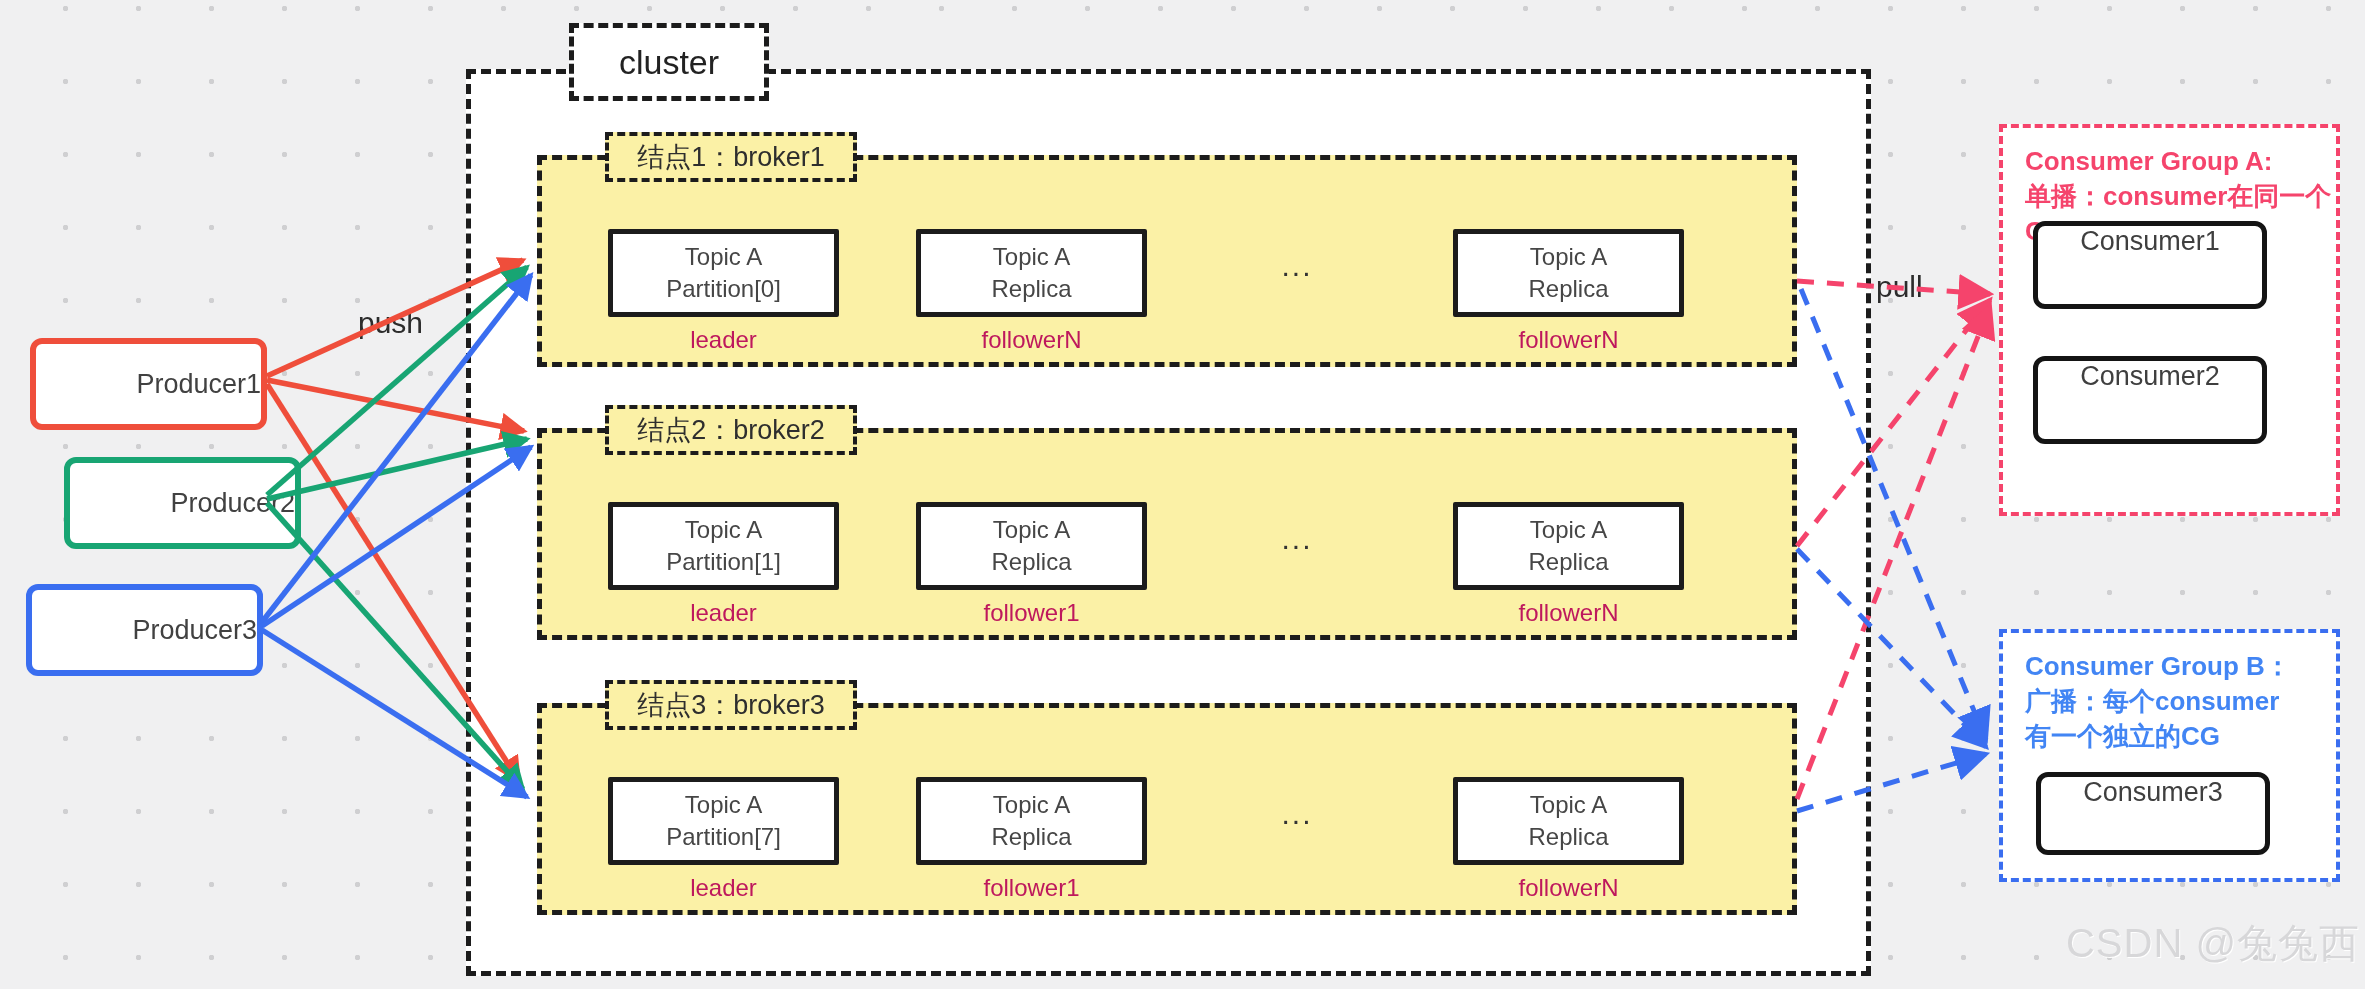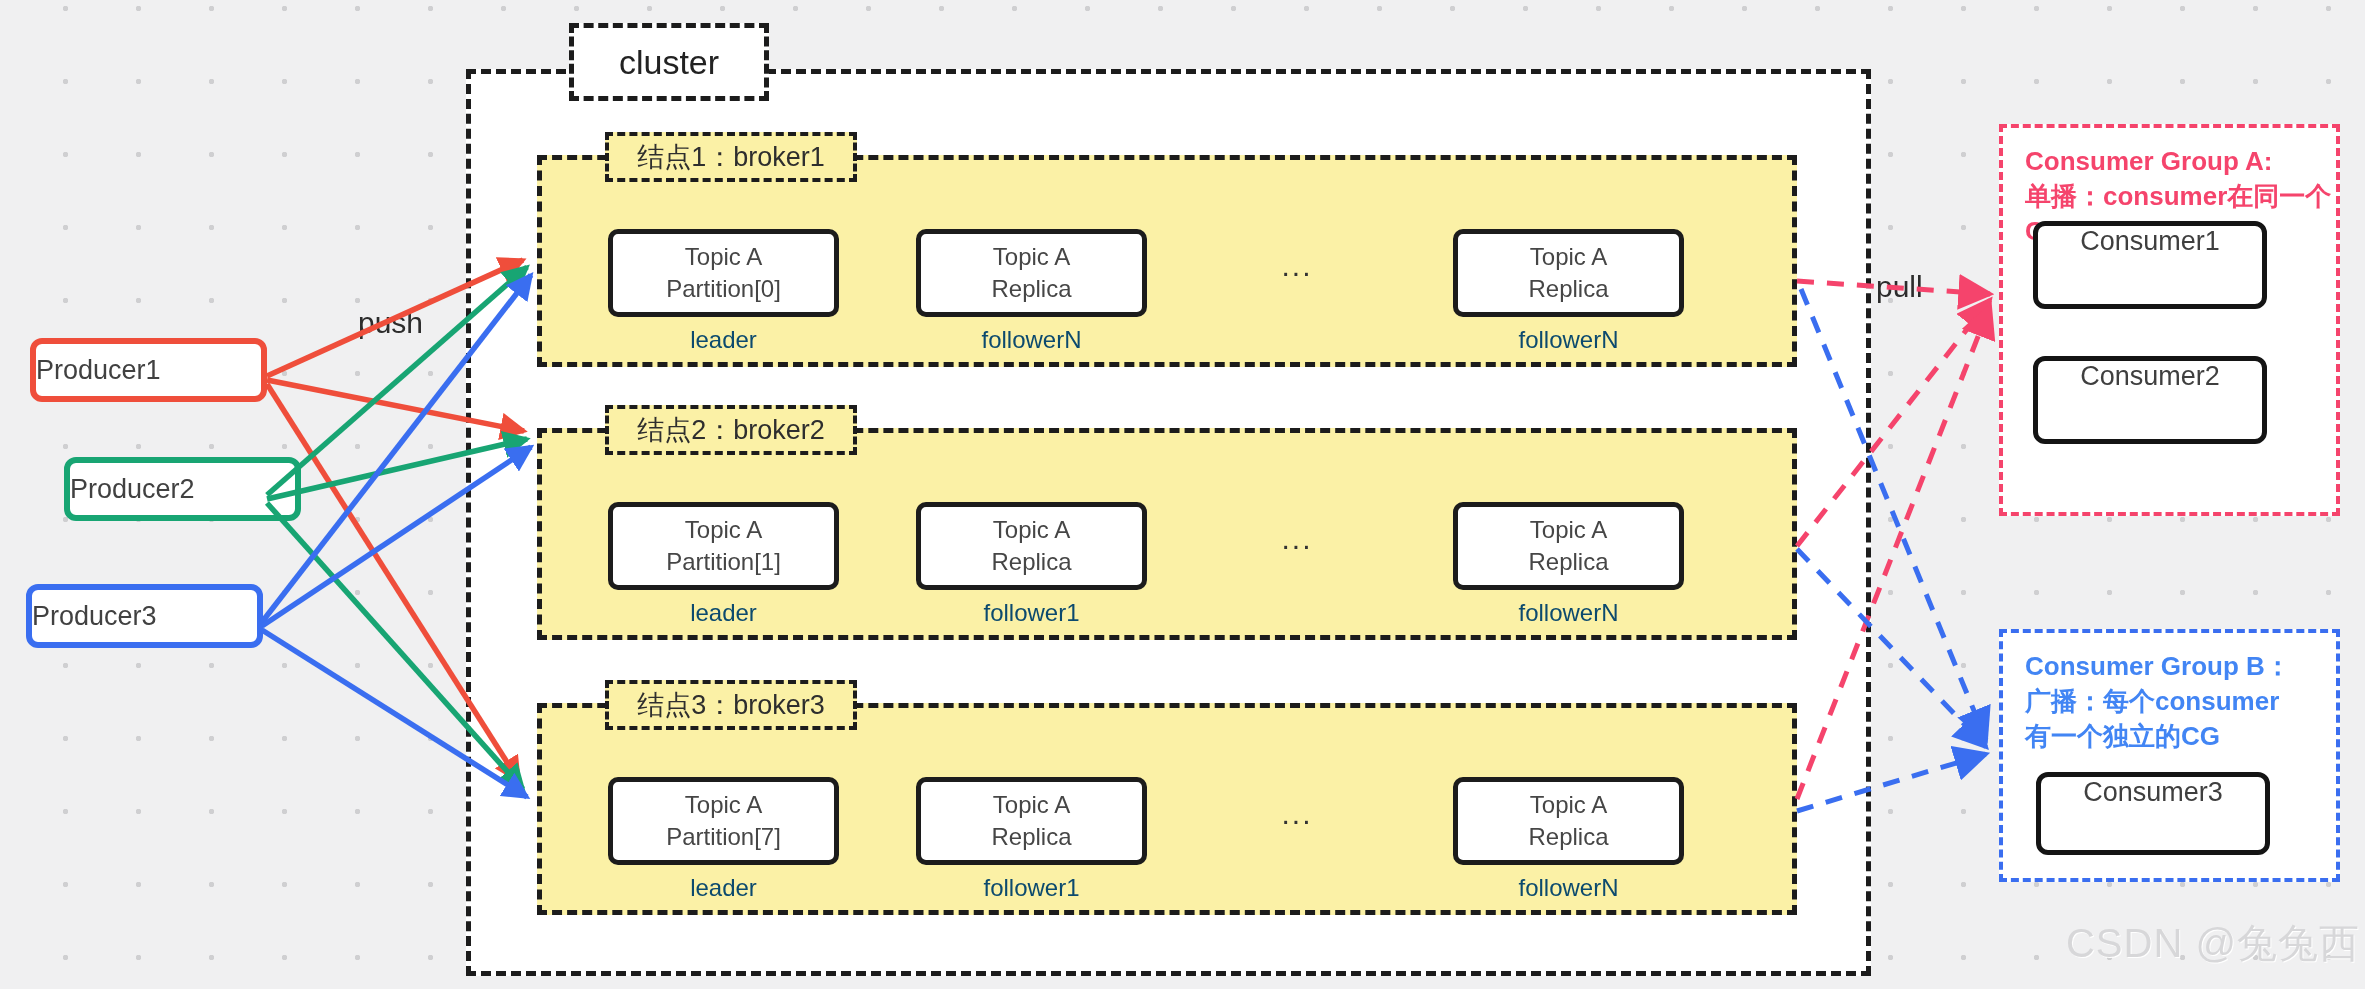--- a/index.html
+++ b/index.html
@@ -12,31 +12,31 @@
   
   #cluster{position:absolute;left:466px;top:69px;width:1405px;height:907px;background:#fff;border:5px dashed #1c1c1c}
   #cluster-label{position:absolute;left:569px;top:23px;width:200px;height:78px;background:#fff;border:5px dashed #1c1c1c;
     display:flex;align-items:center;justify-content:center;font-size:34px;color:#222;z-index:3}
 
   
   .broker-row{position:absolute;left:537px;width:1260px;height:212px;background:#fbf1a6;border:5px dashed #1c1c1c;z-index:2}
   #broker-1{top:155px}#broker-2{top:428px}#broker-3{top:703px}
   .broker-label{position:absolute;left:63px;top:-28px;width:252px;height:50px;background:#fbf1a6;border:4px dashed #1c1c1c;
     display:flex;align-items:center;justify-content:center;font-size:27px;color:#2e2e2e}
-  .node-box{position:absolute;top:69px;width:231px;height:88px;background:#fff;border:5px solid #1c1c1c;border-radius:10px;
+  .node-box{position:absolute;top:69px;width:231px;height:88px;background:#fff;border:5px solid #1c1c1c;border-radius:2px;
     display:flex;flex-direction:column;justify-content:center;align-items:center;font-size:24px;color:#464646;line-height:1.32}
   .col1{left:66px}.col2{left:374px}.col3{left:911px}
-  .node-caption{position:absolute;top:166px;width:231px;text-align:center;font-size:24px;color:#0c4a6e}
+  .node-caption{position:absolute;top:166px;width:231px;text-align:center;font-size:24px;color:#be185d}
   .cap1{left:66px}.cap2{left:374px}.cap3{left:911px}
   .ellipsis{position:absolute;left:700px;top:62px;width:110px;height:88px;display:flex;align-items:center;justify-content:center;
     font-size:30px;color:#333;letter-spacing:2px}
 
   
-  .producer{position:absolute;width:237px;height:64px;background:#fff;border:6px solid #888;border-radius:12px;
-    display:flex;align-items:center;justify-content:flex-start;font-size:27px;color:#414141;z-index:2}
+  .producer{position:absolute;width:237px;height:92px;background:#fff;border:6px solid #888;border-radius:12px;
+    display:flex;align-items:center;justify-content:flex-end;font-size:27px;color:#414141;z-index:2}
   #producer1{left:30px;top:338px}
   #producer2{left:30px;top:457px}
   #producer3{left:26px;top:584px}
 
   
   .flow-label{position:absolute;font-size:30px;color:#2c2c2c;z-index:4}
   #push-label{left:358px;top:306px}
   #pull-label{left:1876px;top:270px}
 
   

